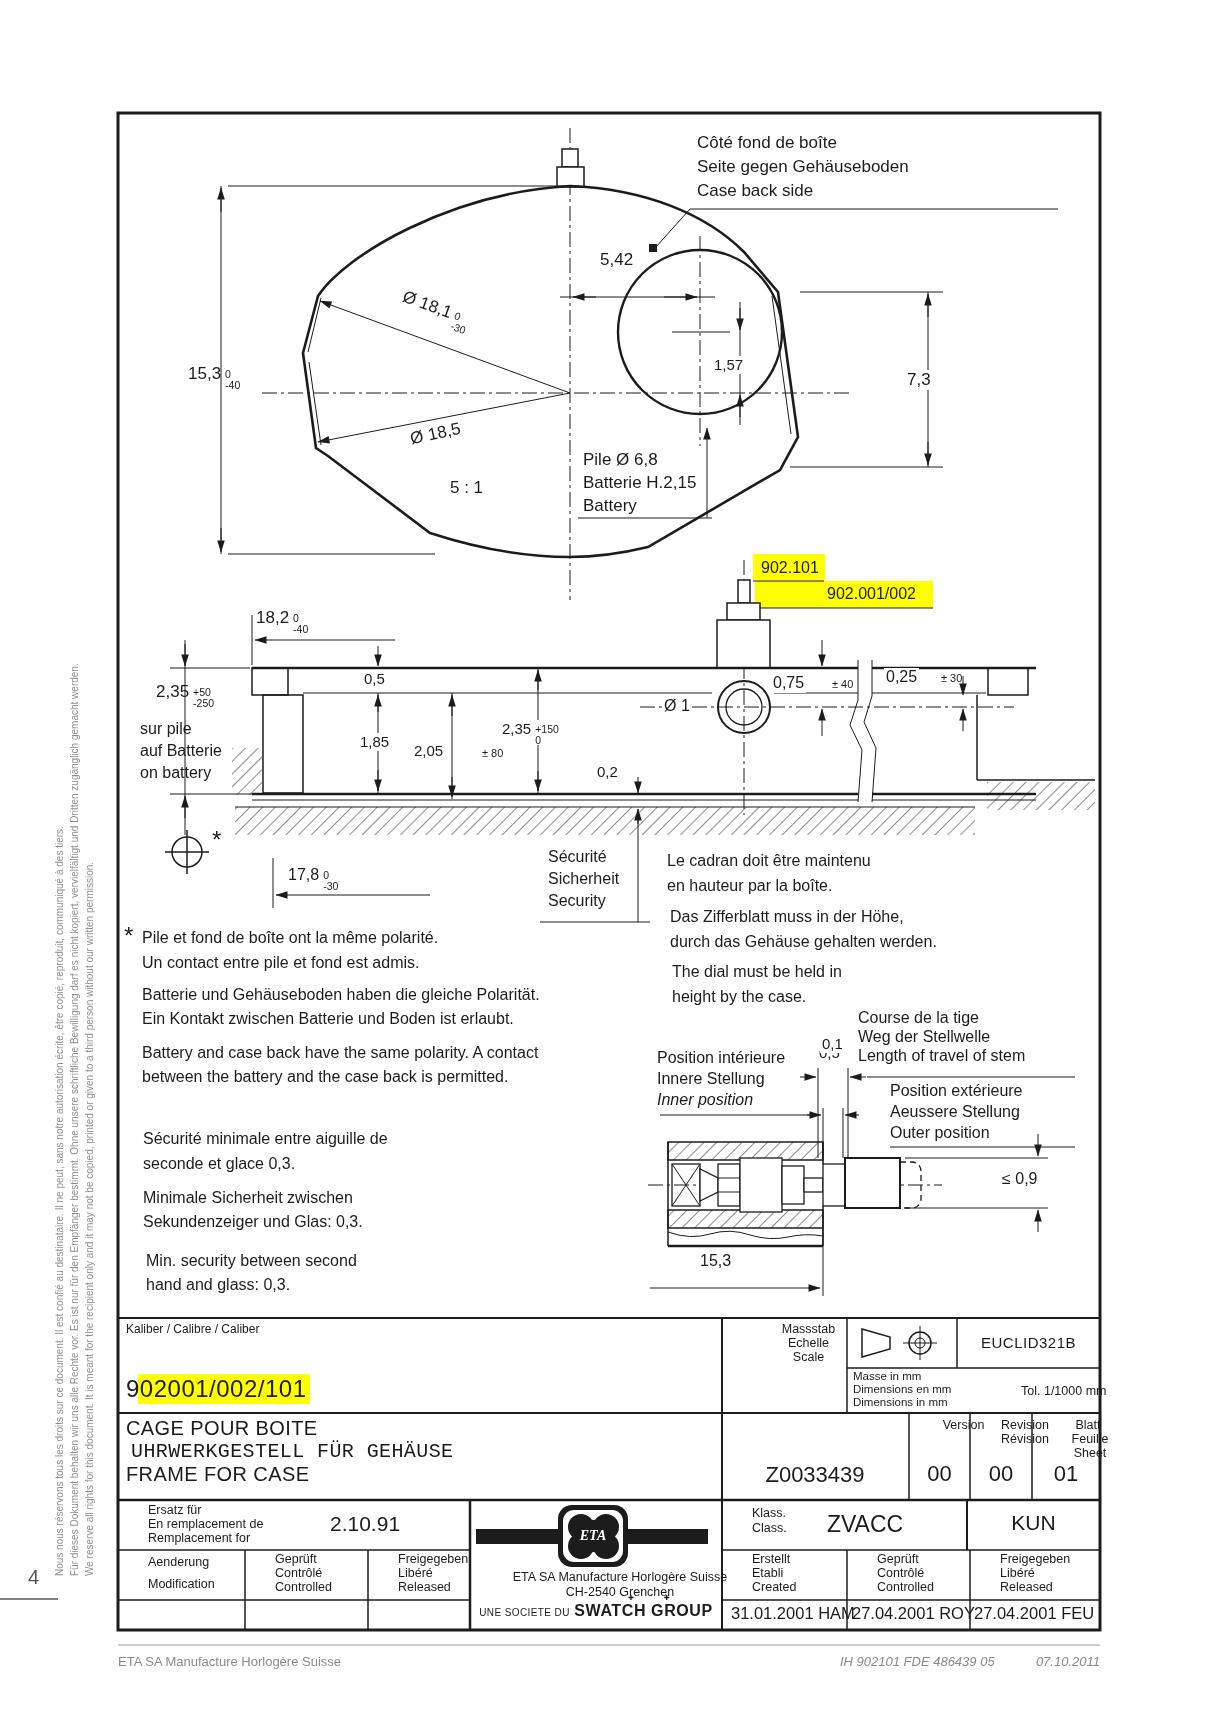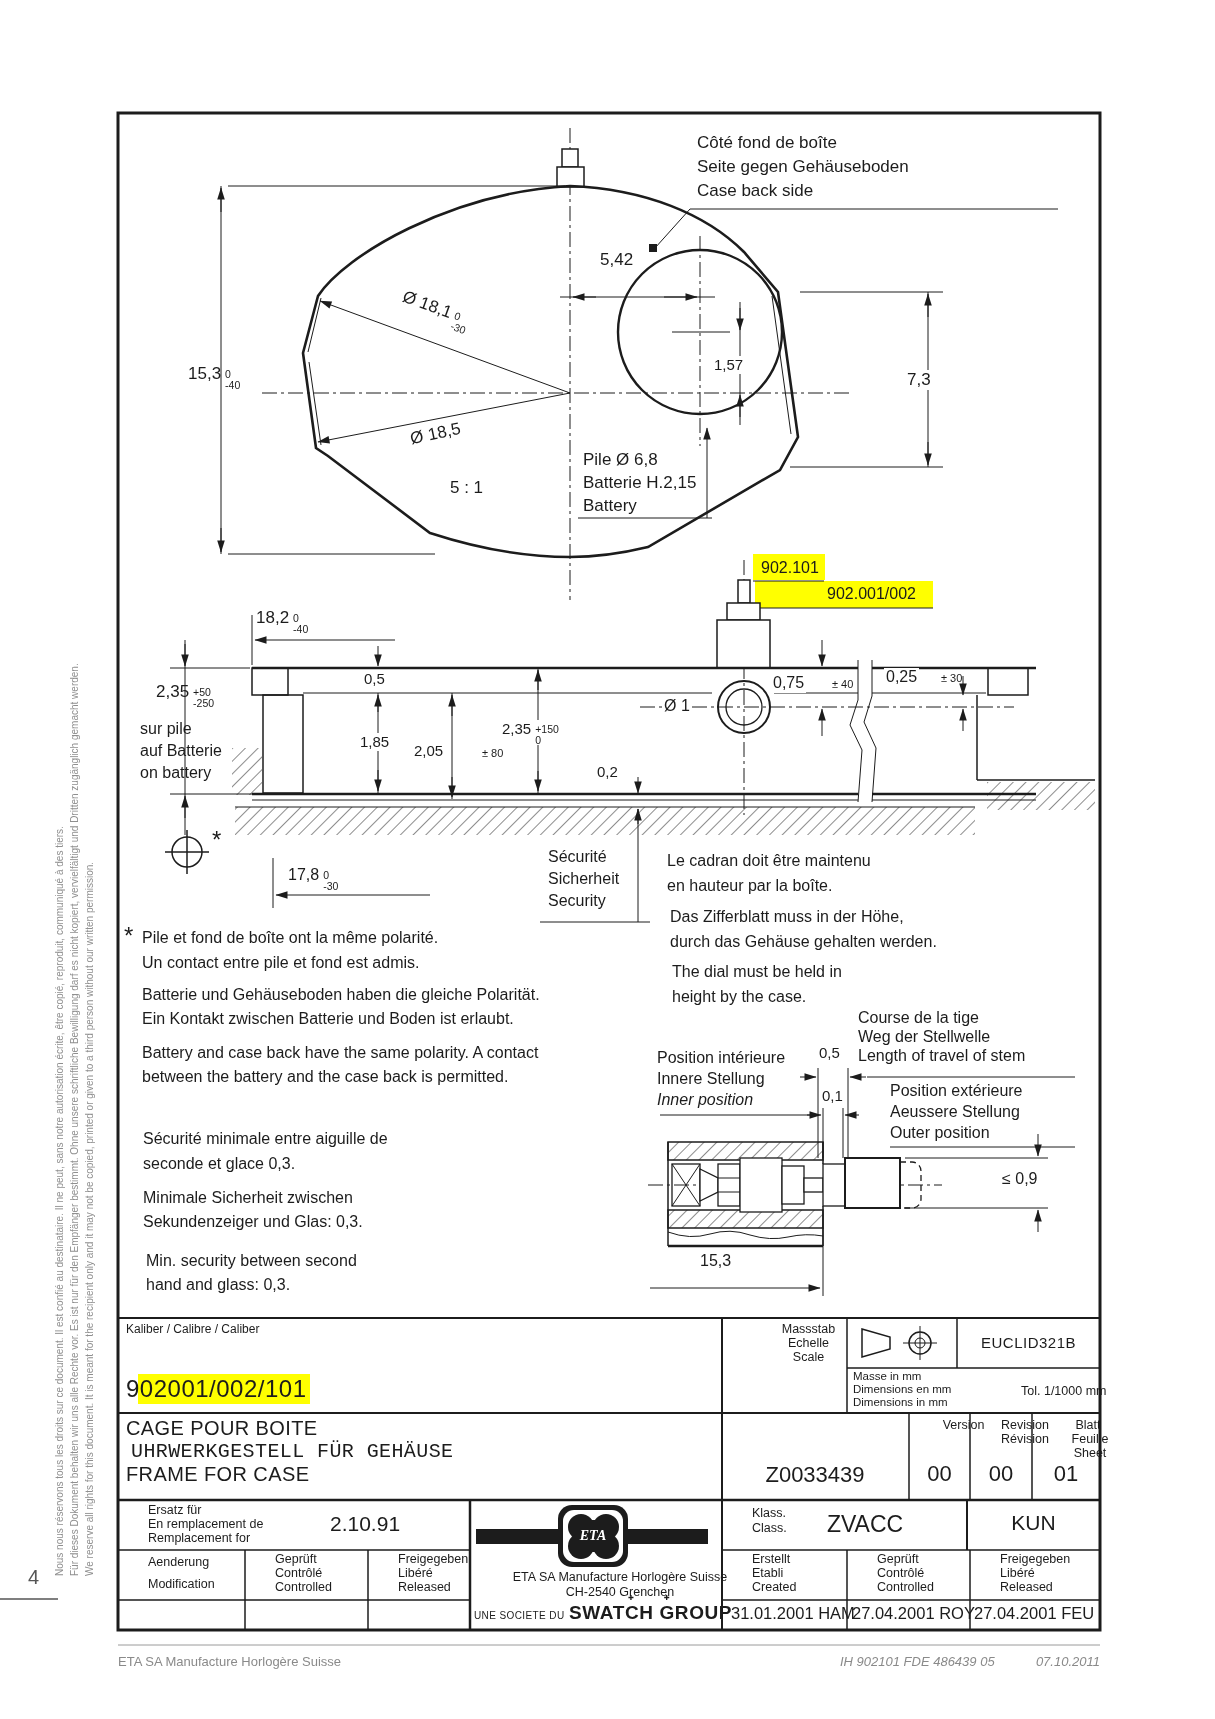--- a/index.html
+++ b/index.html
@@ -22,21 +22,21 @@
   .bg{background:#fff;padding:0 2px;}
   .hl{position:absolute;background:#ffff00;}
   .ctr{text-align:center;}
   .gray{color:#8a8a8a;}
   .it{font-style:italic;}
   .legal{position:absolute;left:52px;top:1576px;width:0;height:0;}
   .legal-inner{position:absolute;left:0;top:0;width:1445px;transform:rotate(-90deg);transform-origin:0 0;
                font-size:10px;line-height:15px;color:#8f8f8f;}
   .etaword{position:absolute;color:#fff;font-family:"Liberation Serif",serif;font-style:italic;font-weight:bold;font-size:14px;text-align:center;}
   .swx{font-size:10px;letter-spacing:.4px;}
-  .swb{font-size:19px;font-weight:bold;letter-spacing:.6px;}
+  .swb{font-size:16px;font-weight:bold;letter-spacing:.6px;}
   .dots{position:absolute;font-size:7px;letter-spacing:14px;}
 </style>
 </head>
 <body>
 
 <div class="hl" style="left:753px;top:554px;width:72px;height:26px;"></div>
 <div class="hl" style="left:755px;top:581px;width:178px;height:27px;"></div>
 <div class="hl" style="left:138px;top:1374px;width:172px;height:30px;"></div>
 
 <svg width="1215" height="1719" viewBox="0 0 1215 1719">
@@ -365,21 +365,21 @@
 <div class="t d16" style="left:672px;top:963px;">The dial must be held in</div>
 <div class="t d16" style="left:672px;top:988px;">height by the case.</div>
 
 <div class="t d16" style="left:858px;top:1009px;">Course de la tige</div>
 <div class="t d16" style="left:858px;top:1028px;">Weg der Stellwelle</div>
 <div class="t d16" style="left:858px;top:1047px;">Length of travel of stem</div>
 <div class="t d16" style="left:657px;top:1049px;">Position intérieure</div>
 <div class="t d16" style="left:657px;top:1070px;">Innere Stellung</div>
 <div class="t d16" style="left:657px;top:1091px;font-style:italic;">Inner position</div>
 <div class="t d15 bg" style="left:817px;top:1044px;">0,5</div>
-<div class="t d15 bg" style="left:820px;top:1087px;">0,1</div>
+<div class="t d15 bg" style="left:820px;top:1035px;">0,1</div>
 <div class="t d16" style="left:890px;top:1082px;">Position extérieure</div>
 <div class="t d16" style="left:890px;top:1103px;">Aeussere Stellung</div>
 <div class="t d16" style="left:890px;top:1124px;">Outer position</div>
 <div class="t d16 bg" style="left:1000px;top:1170px;">≤ 0,9</div>
 <div class="t d16" style="left:700px;top:1252px;">15,3</div>
 
 <div class="t" style="left:126px;top:1322px;font-size:12px;">Kaliber / Calibre / Caliber</div>
 <div class="t huge" style="left:126px;top:1375px;">902001/002/101</div>
 <div class="t tb ctr" style="left:722px;top:1322px;width:125px;">Massstab</div>
 <div class="t tb ctr" style="left:722px;top:1336px;width:125px;">Echelle</div>

